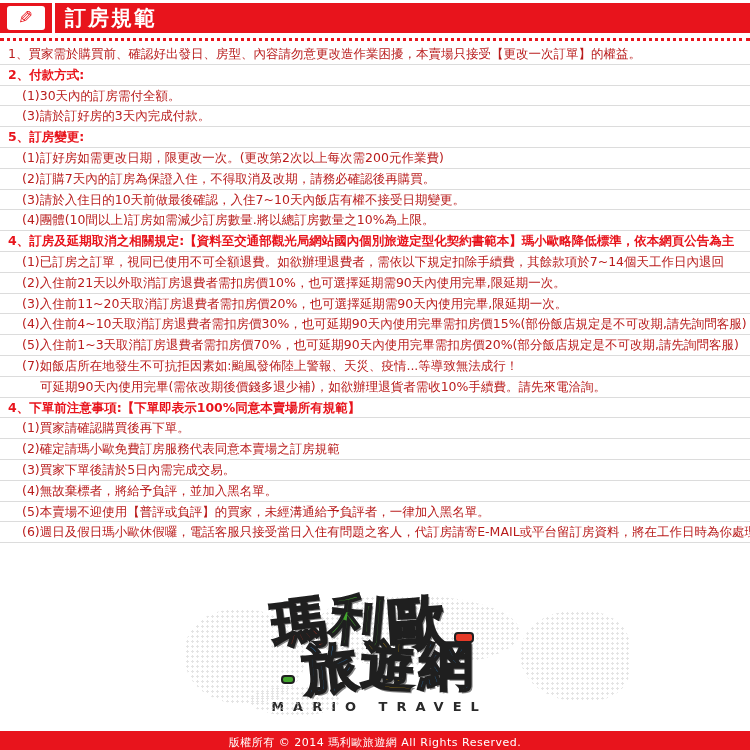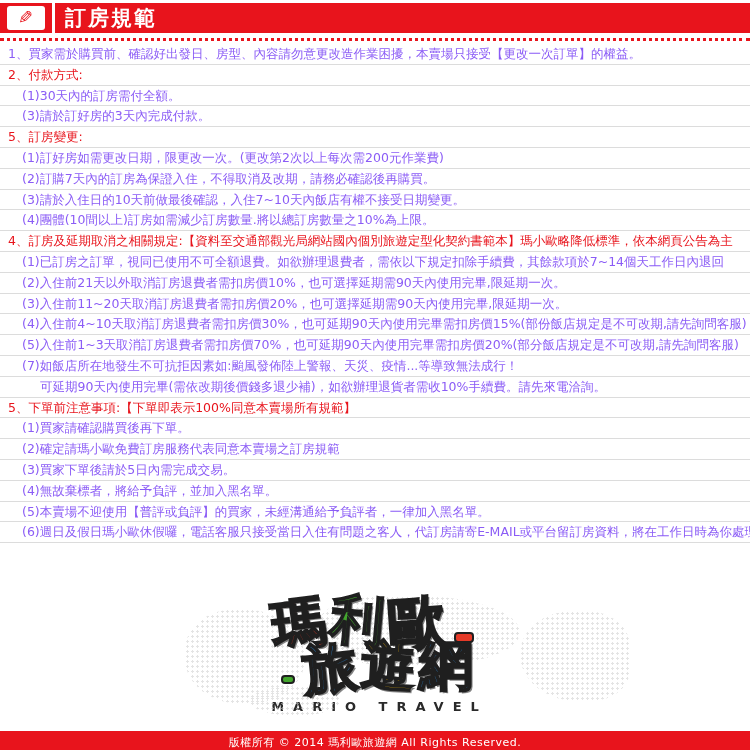--- a/index.html
+++ b/index.html
@@ -32,27 +32,27 @@
   }
   .dotted-sep{
     margin-top:5px;border-top:3px dotted #e8141c;height:0;
   }
 
   
   .rules{margin-top:3px;}
   .rule{
     box-sizing:border-box;height:20.8px;line-height:19.5px;
     border-bottom:1px solid #dcdcdc;
-    font-size:12.5px;color:#8b5cf6;
+    font-size:12.5px;color:#b91c1c;
     white-space:nowrap;overflow:hidden;
   }
   .rule.i0{padding-left:8px;}
   .rule.i1{padding-left:22px;}
   .rule.i2{padding-left:40px;}
-  .rule.red{color:#e8141c;font-weight:normal;}
+  .rule.red{color:#e8141c;font-weight:bold;}
 
   
   .logo-area{
     position:absolute;left:0;top:588px;width:750px;height:140px;
     text-align:center;overflow:hidden;
   }
   .map-bg{position:absolute;inset:0;opacity:.55;pointer-events:none;}
   .map-blob{
     position:absolute;
     background-image:radial-gradient(#cfcfcf 1px, transparent 1.2px);
@@ -122,21 +122,21 @@
       <div class="rule i1">(3)請於入住日的10天前做最後確認，入住7~10天內飯店有權不接受日期變更。</div>
       <div class="rule i1">(4)團體(10間以上)訂房如需減少訂房數量.將以總訂房數量之10%為上限。</div>
       <div class="rule i0 red">4、訂房及延期取消之相關規定:【資料至交通部觀光局網站國內個別旅遊定型化契約書範本】瑪小歐略降低標準，依本網頁公告為主</div>
       <div class="rule i1">(1)已訂房之訂單，視同已使用不可全額退費。如欲辦理退費者，需依以下規定扣除手續費，其餘款項於7~14個天工作日內退回</div>
       <div class="rule i1">(2)入住前21天以外取消訂房退費者需扣房價10%，也可選擇延期需90天內使用完畢,限延期一次。</div>
       <div class="rule i1">(3)入住前11~20天取消訂房退費者需扣房價20%，也可選擇延期需90天內使用完畢,限延期一次。</div>
       <div class="rule i1">(4)入住前4~10天取消訂房退費者需扣房價30%，也可延期90天內使用完畢需扣房價15%(部份飯店規定是不可改期,請先詢問客服)</div>
       <div class="rule i1">(5)入住前1~3天取消訂房退費者需扣房價70%，也可延期90天內使用完畢需扣房價20%(部分飯店規定是不可改期,請先詢問客服)</div>
       <div class="rule i1">(7)如飯店所在地發生不可抗拒因素如:颱風發佈陸上警報、天災、疫情...等導致無法成行！</div>
       <div class="rule i2">可延期90天內使用完畢(需依改期後價錢多退少補)，如欲辦理退貨者需收10%手續費。請先來電洽詢。</div>
-      <div class="rule i0 red">5、下單前注意事項:【下單即表示100%同意本賣場所有規範】</div>
+      <div class="rule i0 red">4、下單前注意事項:【下單即表示100%同意本賣場所有規範】</div>
       <div class="rule i1">(1)買家請確認購買後再下單。</div>
       <div class="rule i1">(2)確定請瑪小歐免費訂房服務代表同意本賣場之訂房規範</div>
       <div class="rule i1">(3)買家下單後請於5日內需完成交易。</div>
       <div class="rule i1">(4)無故棄標者，將給予負評，並加入黑名單。</div>
       <div class="rule i1">(5)本賣場不迎使用【普評或負評】的買家，未經溝通給予負評者，一律加入黑名單。</div>
       <div class="rule i1">(6)週日及假日瑪小歐休假囉，電話客服只接受當日入住有問題之客人，代訂房請寄E-MAIL或平台留訂房資料，將在工作日時為你處理</div>
     </main>
 
   <div class="logo-area">
     <div class="map-bg">

